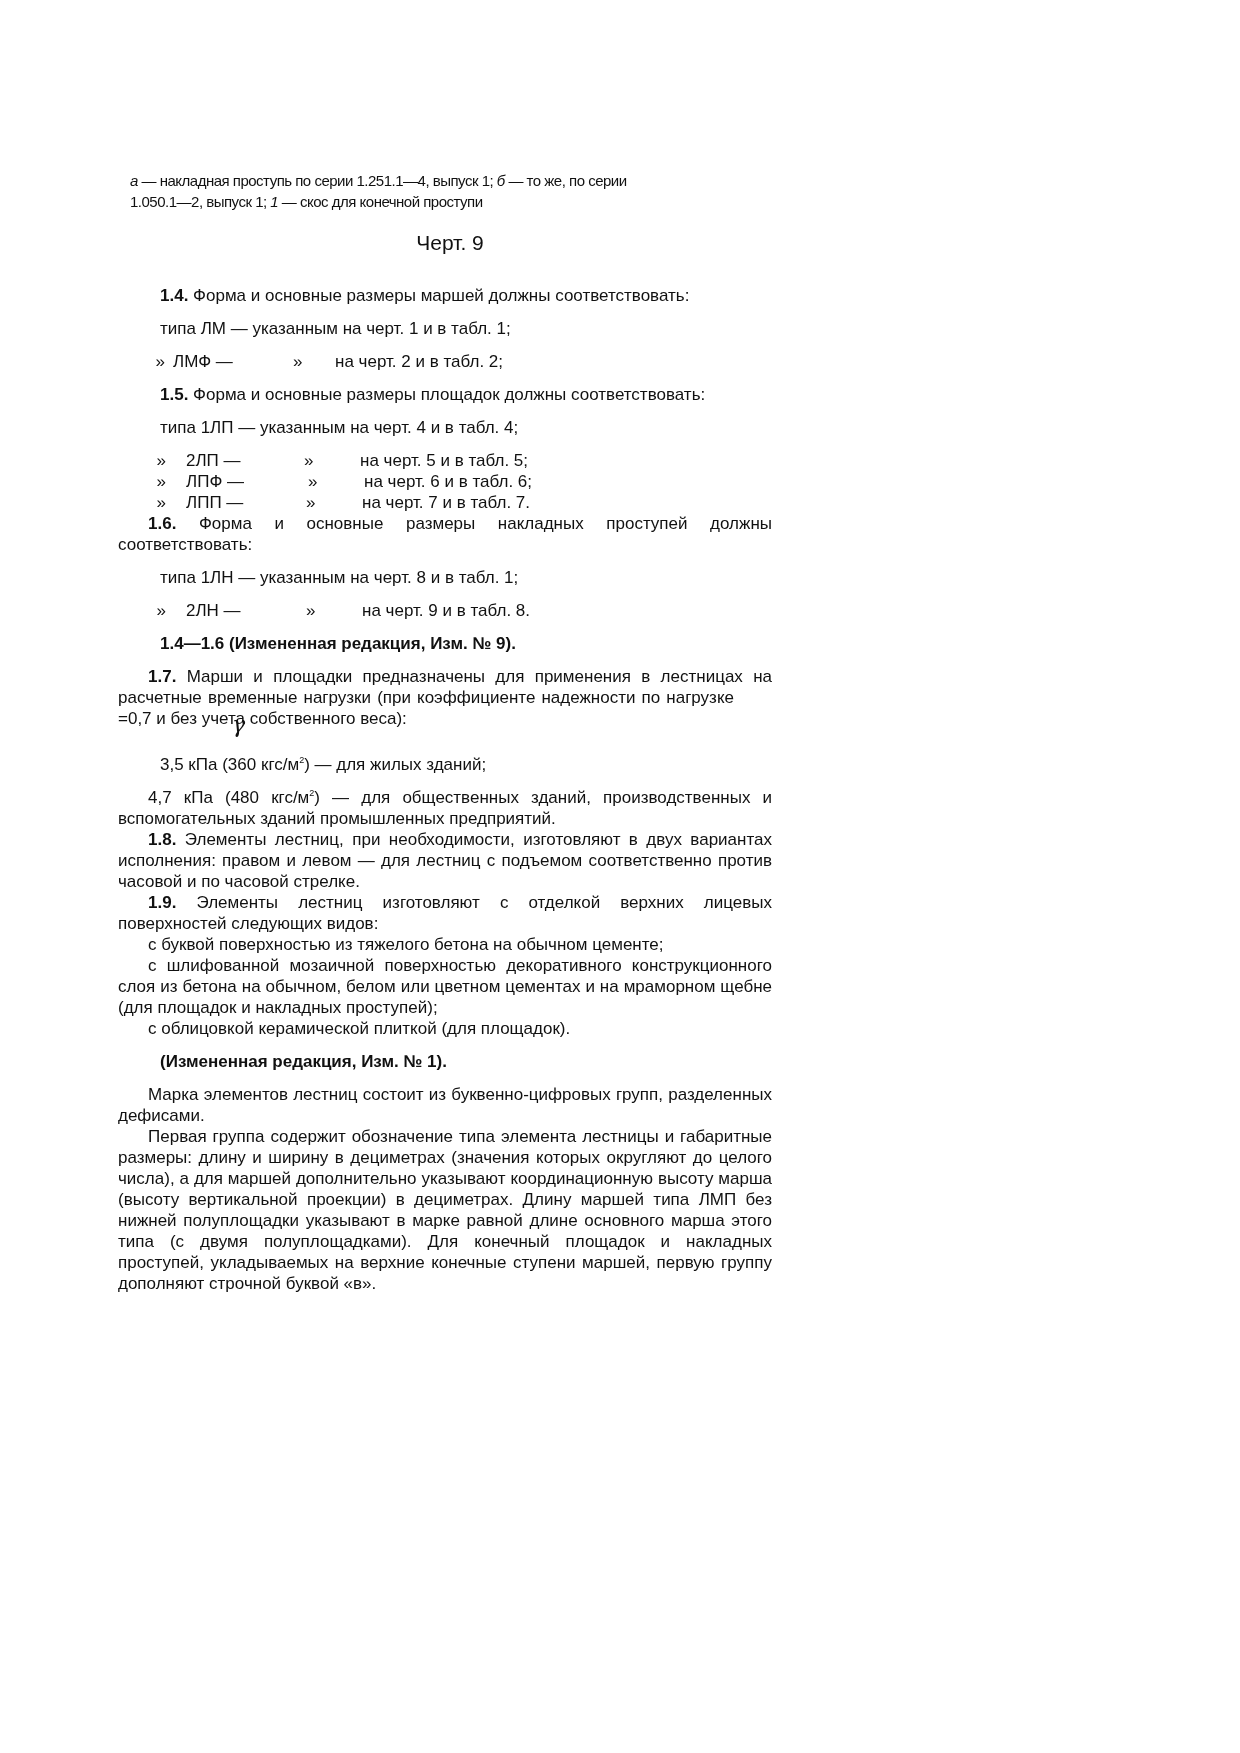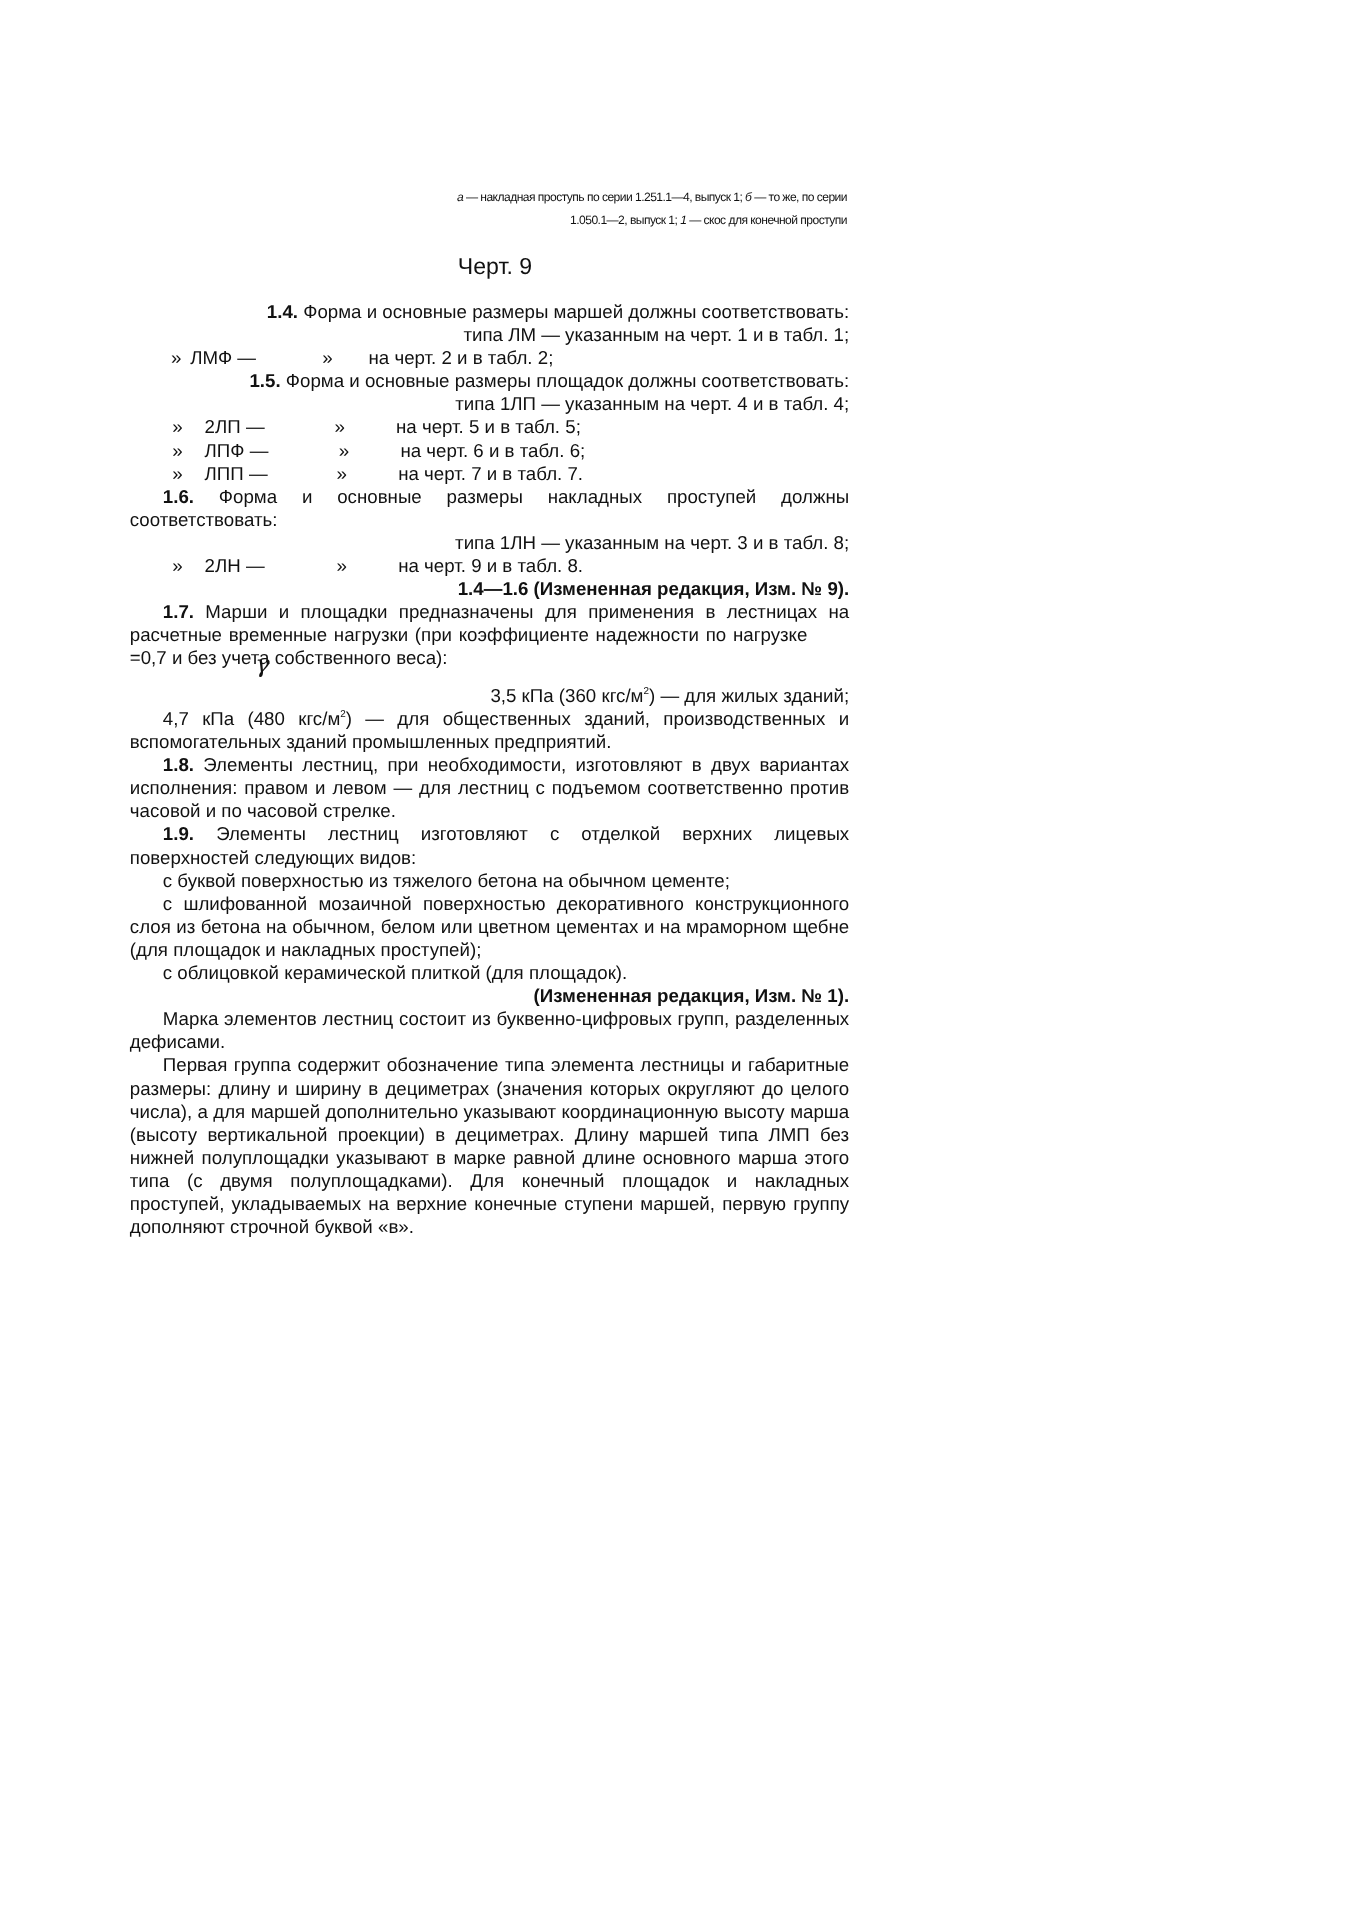--- a/index.html
+++ b/index.html
@@ -1,27 +1,27 @@
 <!DOCTYPE html>
 <html><head>
   <meta charset="utf-8">
   <style>
     html, body { margin: 0; padding: 0; background: #ffffff; }
     body { width: 1240px; height: 1753px; position: relative; overflow: hidden;
            font-family: "Liberation Sans", sans-serif; color: #111111; }
     .caption { position: absolute; left: 130px; width: 640px; top: 170px;
-               text-align: right; font-size: 11px; line-height: 21px; letter-spacing: -0.5px; }
+               text-align: left; font-size: 15px; line-height: 21px; letter-spacing: -0.5px; }
     .caption i { font-style: italic; }
     .fig-label { position: absolute; left: 130px; width: 640px; top: 232px;
                  text-align: center; font-size: 21px; line-height: 21px; }
     .body { position: absolute; left: 118px; width: 654px; top: 273px;
             font-size: 17px; line-height: 21px; }
     .p { margin: 0; text-align: justify; }
     .ind { text-indent: 30px; }
-    .l { margin: 0; padding-left: 30px; white-space: pre; text-align: right; }
+    .l { margin: 12px; padding-left: 30px; white-space: pre; }
     .sub { margin: 0; white-space: pre; }
     .sub span { display: inline-block; }
     b { font-weight: bold; }
     .gamma-line { position: relative; }
     .gamma { position: absolute; left: 84px; top: 14px; font-family: "DejaVu Serif", serif;
              font-style: italic; font-size: 22px; line-height: 22px; }
     .spacer { height: 13px; }
     sup { font-size: 9px; vertical-align: 7px; line-height: 0; }
   </style>
 </head>
@@ -40,21 +40,21 @@
   <p class="l">типа ЛМ — указанным на черт. 1 и в табл. 1;</p>
   <p class="sub"><span style="width:47px;text-align:right">»</span><span style="width:120px;padding-left:8px">ЛМФ —</span><span style="width:42px">»</span><span>на черт. 2 и в табл. 2;</span></p>
 
   <p class="l"><b>1.5.</b><span> Форма и основные размеры площадок должны соответствовать:</span></p>
   <p class="l">типа 1ЛП — указанным на черт. 4 и в табл. 4;</p>
   <p class="sub"><span style="width:48px;text-align:right">»</span><span style="width:118px;padding-left:20px">2ЛП —</span><span style="width:56px">»</span><span>на черт. 5 и в табл. 5;</span></p>
   <p class="sub"><span style="width:48px;text-align:right">»</span><span style="width:122px;padding-left:20px">ЛПФ —</span><span style="width:56px">»</span><span>на черт. 6 и в табл. 6;</span></p>
   <p class="sub"><span style="width:48px;text-align:right">»</span><span style="width:120px;padding-left:20px">ЛПП —</span><span style="width:56px">»</span><span>на черт. 7 и в табл. 7.</span></p>
 
   <p class="p ind"><b>1.6.</b><span> Форма и основные размеры накладных проступей должны соответствовать:</span></p>
-  <p class="l">типа 1ЛН — указанным на черт. 3 и в табл. 8;</p>
+  <p class="l">типа 1ЛН — указанным на черт. 8 и в табл. 1;</p>
   <p class="sub"><span style="width:48px;text-align:right">»</span><span style="width:120px;padding-left:20px">2ЛН —</span><span style="width:56px">»</span><span>на черт. 9 и в табл. 8.</span></p>
   <p class="l"><b>1.4—1.6 (Измененная редакция, Изм. № 9).</b></p>
 
   <p class="p ind gamma-line"><b>1.7.</b><span> Марши и площадки предназначены для применения в лестницах на расчетные временные нагрузки (при коэффициенте надежности по нагрузке</span><span style="display:inline-block;width:38px"></span><span>=0,7 и без учета собственного веса):</span><span class="gamma" style="left:84px;top:48px">γ</span></p>
   <div class="spacer"></div>
   <p class="l"><span>3,5 кПа (360 кгс/м</span><sup>2</sup><span>) — для жилых зданий;</span></p>
   <p class="p ind"><span>4,7 кПа (480 кгс/м</span><sup>2</sup><span>) — для общественных зданий, производственных и вспомогательных зданий промышленных предприятий.</span></p>
 
   <p class="p ind"><b>1.8.</b><span> Элементы лестниц, при необходимости, изготовляют в двух вариантах исполнения: правом и левом — для лестниц с подъемом соответственно против часовой и по часовой стрелке.</span></p>
 

